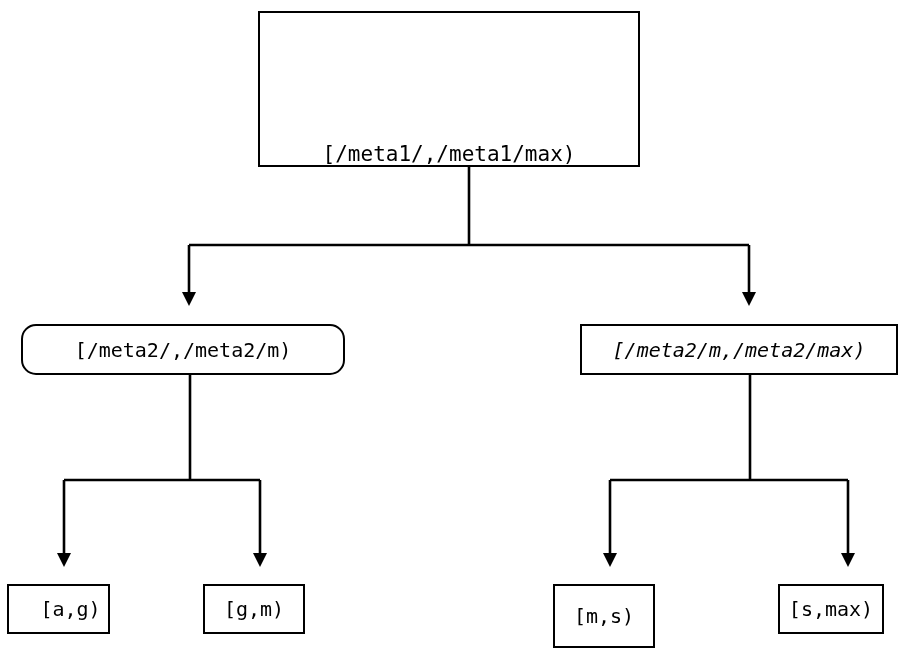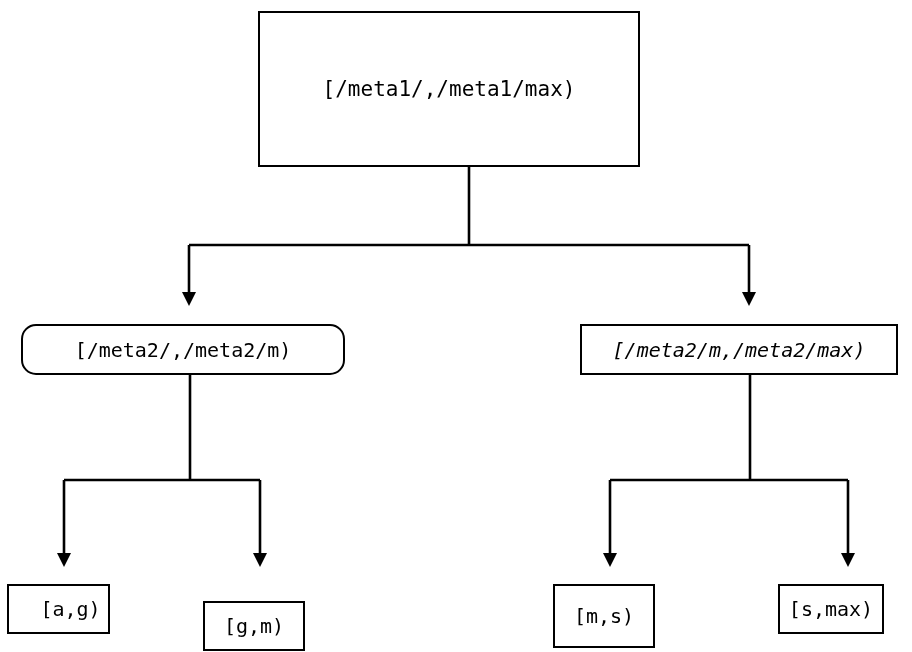--- a/index.html
+++ b/index.html
@@ -45,20 +45,21 @@
     font-family: "DejaVu Sans Mono", "Liberation Mono", monospace;
   }
 
   
   #node-root {
     left: 258px;
     top: 11px;
     width: 382px;
     height: 156px;
     font-size: 21px;
+    align-items: flex-end;
   }
   
   #node-meta2-low {
     left: 21px;
     top: 324px;
     width: 324px;
     height: 51px;
     font-size: 20px;
     border-radius: 15px;
   }
@@ -74,21 +75,21 @@
   #node-leaf-ag {
     left: 7px;
     top: 584px;
     width: 103px;
     height: 50px;
     font-size: 20px;
     padding-left: 24px;
   }
   #node-leaf-gm {
     left: 203px;
-    top: 601px;
+    top: 584px;
     width: 102px;
     height: 50px;
     font-size: 20px;
   }
   #node-leaf-ms {
     left: 553px;
     top: 584px;
     width: 102px;
     height: 64px;
     font-size: 20px;

